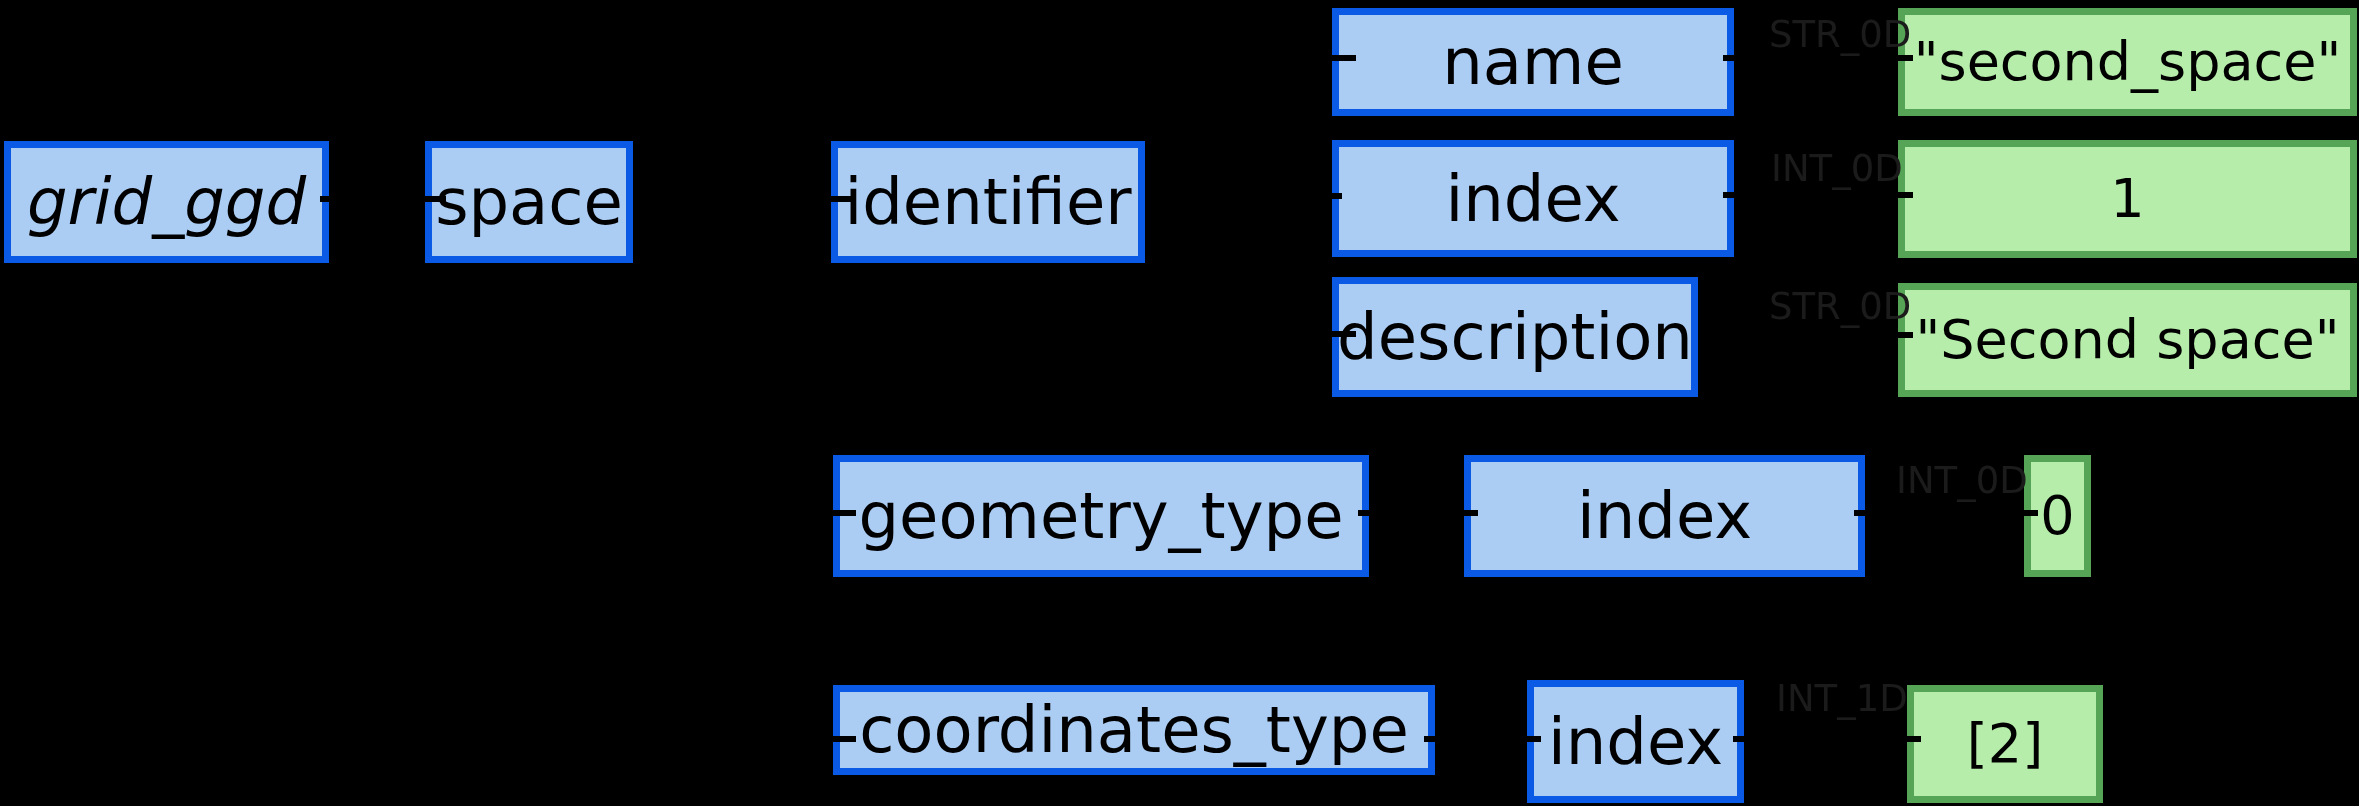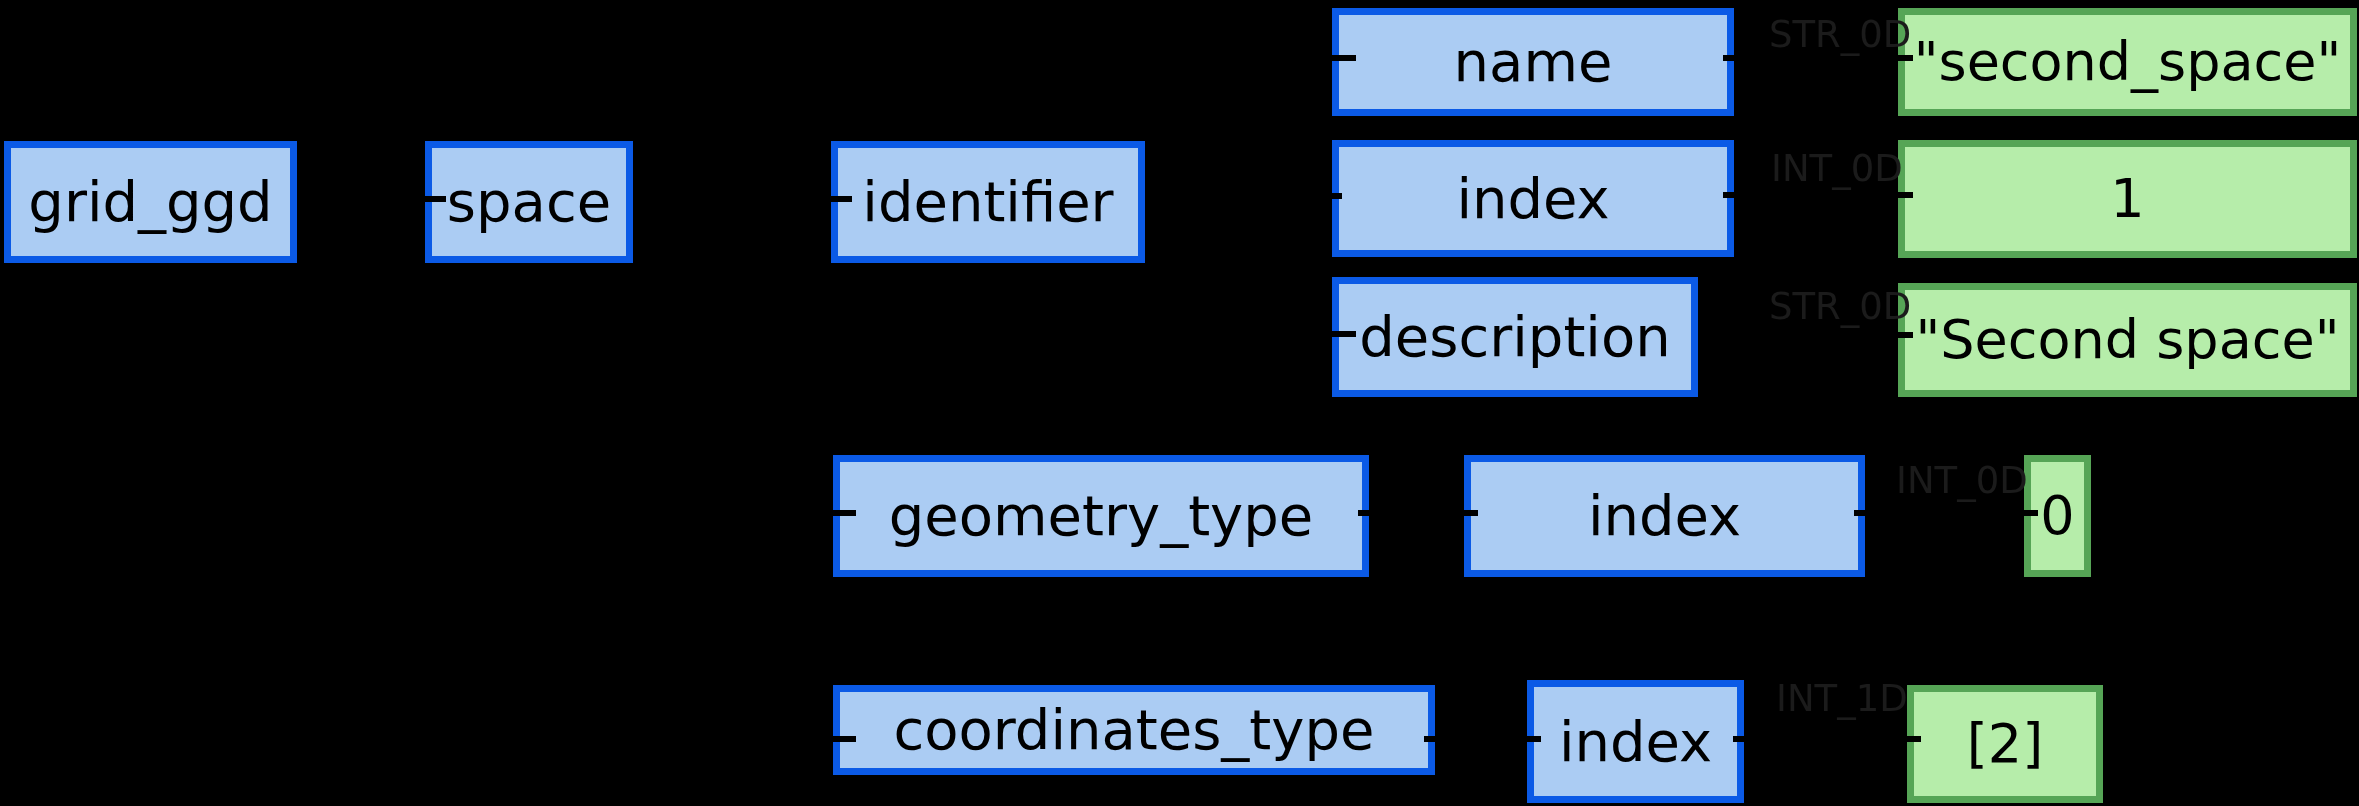--- a/index.html
+++ b/index.html
@@ -22,21 +22,21 @@
     justify-content: center;
     box-sizing: border-box;
     color: var(--text, #000);
     line-height: 1;
     white-space: nowrap;
     z-index: 1;
   }
   .node.blue {
     background: var(--blue-fill, #abccf3);
     border: 7px solid var(--blue-border, #0b5ae6);
-    font-size: 56px;
+    font-size: 64px;
   }
   .node.green {
     background: var(--green-fill, #b6edaa);
     border: 7px solid var(--green-border, #56a556);
     font-size: 54px;
   }
   .edge {
     position: absolute;
     height: 6px;
     background: var(--edge, #000);
@@ -63,21 +63,21 @@
     <div class="edge" style="left: 1723px; top: 55px; width: 190px;"></div>
     <div class="edge" style="left: 1723px; top: 192px; width: 190px;"></div>
     <div class="edge" style="left: 1316px; top: 331px; width: 40px;"></div>
     <div class="edge" style="left: 1723px; top: 332px; width: 190px;"></div>
     <div class="edge" style="left: 820px; top: 510px; width: 36px;"></div>
     <div class="edge" style="left: 1358px; top: 510px; width: 120px;"></div>
     <div class="edge" style="left: 1854px; top: 510px; width: 184px;"></div>
     <div class="edge" style="left: 820px; top: 736px; width: 36px;"></div>
     <div class="edge" style="left: 1424px; top: 736px; width: 117px;"></div>
     <div class="edge" style="left: 1733px; top: 736px; width: 188px;"></div>
-    <div class="node blue" style="left: 4px; top: 141px; width: 293px; height: 122px;">grid_ggd</div>
+    <div class="node blue" style="left: 4px; top: 141px; width: 325px; height: 122px; font-style: italic;">grid_ggd</div>
     <div class="node blue" style="left: 425px; top: 141px; width: 208px; height: 122px;">space</div>
     <div class="node blue" style="left: 831px; top: 141px; width: 314px; height: 122px;">identifier</div>
     <div class="node blue" style="left: 1332px; top: 8px; width: 402px; height: 108px;">name</div>
     <div class="node blue" style="left: 1332px; top: 140px; width: 402px; height: 117px;">index</div>
     <div class="node blue" style="left: 1332px; top: 277px; width: 366px; height: 120px;">description</div>
     <div class="node blue" style="left: 833px; top: 455px; width: 536px; height: 122px;">geometry_type</div>
     <div class="node blue" style="left: 1464px; top: 455px; width: 401px; height: 122px;">index</div>
     <div class="node blue" style="left: 833px; top: 685px; width: 602px; height: 90px;">coordinates_type</div>
     <div class="node blue" style="left: 1527px; top: 680px; width: 217px; height: 123px;">index</div>
     <div class="node green" style="left: 1898px; top: 8px; width: 459px; height: 108px;">"second_space"</div>

